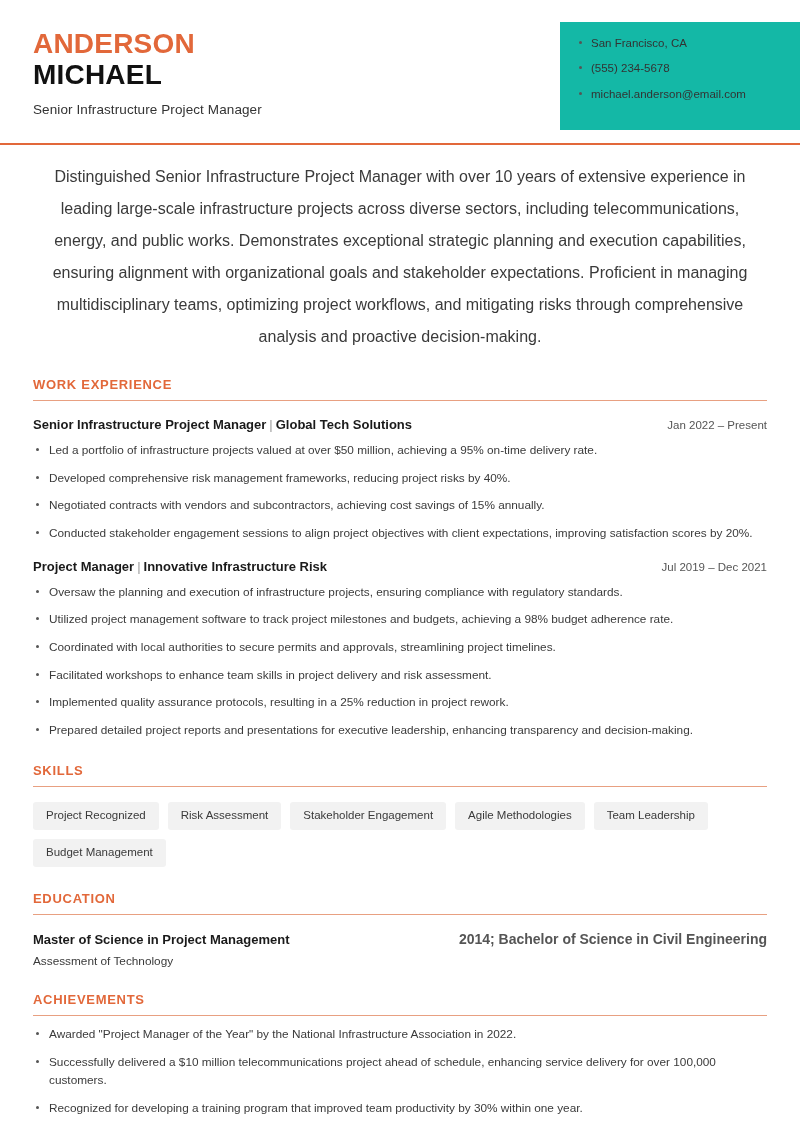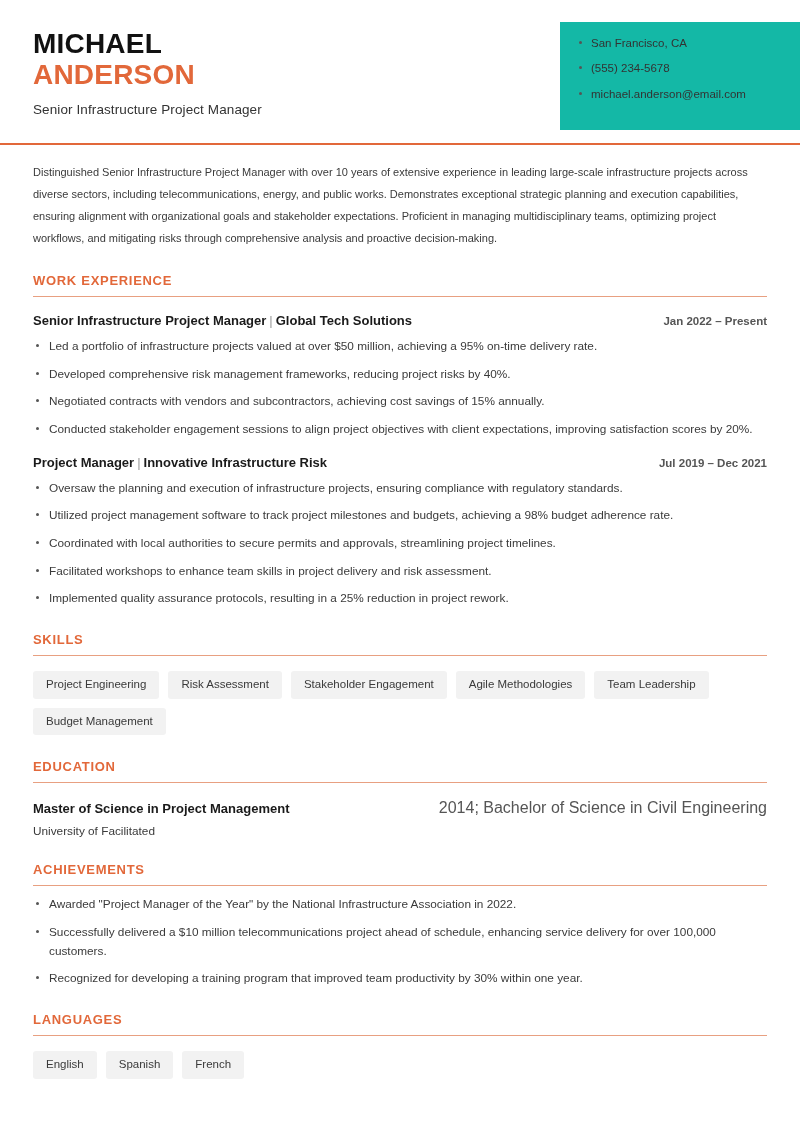--- a/index.html
+++ b/index.html
@@ -88,25 +88,25 @@
     background: #E2683A;
     margin-top: 13px;
   }
 
   
   .body {
     padding: 0 33px;
   }
 
   .summary {
-    font-size: 11px;
+    font-size: 16px;
     line-height: 2.0;
     color: #3a3a3a;
     margin-top: 16px;
-    text-align: left;
+    text-align: center;
   }
 
   .section { margin-top: 24px; }
 
   .section-title {
     color: #E2683A;
     font-size: 13px;
     font-weight: bold;
     letter-spacing: 0.7px;
     text-transform: uppercase;
@@ -136,21 +136,20 @@
   .entry-sep {
     color: #9a9a9a;
     font-weight: normal;
     padding: 0 3px;
   }
   .entry-date {
     font-size: 11.5px;
     color: #555555;
     white-space: nowrap;
     padding-left: 14px;
-    font-weight: bold;
   }
 
   ul.bullets {
     list-style: none;
     margin-top: 9px;
   }
   ul.bullets li {
     position: relative;
     font-size: 11.8px;
     line-height: 1.58;
@@ -193,42 +192,43 @@
     align-items: baseline;
     justify-content: space-between;
     margin-top: 16px;
   }
   .edu-degree {
     font-size: 13px;
     font-weight: bold;
     color: #1a1a1a;
   }
   .edu-meta {
-    font-size: 16px;
+    font-size: 14px;
     color: #555555;
     white-space: nowrap;
     padding-left: 14px;
+    font-weight: bold;
   }
   .edu-school {
     font-size: 11.8px;
     color: #3a3a3a;
     margin-top: 7px;
   }
 
   .ach-list { margin-top: 18px; }
 </style>
 </head>
 <body>
 
 <div class="page">
 
   <div class="header">
     <div class="identity">
+      <div class="name-line name-last">ANDERSON</div>
       <div class="name-line name-first">MICHAEL</div>
-      <div class="name-line name-last">ANDERSON</div>
       <div class="job-title">Senior Infrastructure Project Manager</div>
     </div>
 
     <div class="contact-box">
       <div class="contact-item">San Francisco, CA</div>
       <div class="contact-item">(555) 234-5678</div>
       <div class="contact-item">michael.anderson@email.com</div>
     </div>
   </div>
   <div class="header-rule"></div>
@@ -262,45 +262,46 @@
             <span>Project Manager</span><span class="entry-sep">|</span><span>Innovative Infrastructure Risk</span>
           </div>
           <div class="entry-date">Jul 2019 – Dec 2021</div>
         </div>
         <ul class="bullets">
           <li>Oversaw the planning and execution of infrastructure projects, ensuring compliance with regulatory standards.</li>
           <li>Utilized project management software to track project milestones and budgets, achieving a 98% budget adherence rate.</li>
           <li>Coordinated with local authorities to secure permits and approvals, streamlining project timelines.</li>
           <li>Facilitated workshops to enhance team skills in project delivery and risk assessment.</li>
           <li>Implemented quality assurance protocols, resulting in a 25% reduction in project rework.</li>
+          <li>Prepared detailed project reports and presentations for executive leadership, enhancing transparency and decision-making.</li>
         </ul>
       </div>
     </div>
 
     <div class="section">
       <div class="section-title">SKILLS</div>
       <div class="section-rule"></div>
       <div class="tags">
-        <span class="tag">Project Engineering</span>
+        <span class="tag">Project Recognized</span>
         <span class="tag">Risk Assessment</span>
         <span class="tag">Stakeholder Engagement</span>
         <span class="tag">Agile Methodologies</span>
         <span class="tag">Team Leadership</span>
         <span class="tag">Budget Management</span>
       </div>
     </div>
 
     <div class="section">
       <div class="section-title">EDUCATION</div>
       <div class="section-rule"></div>
       <div class="edu-head">
         <div class="edu-degree">Master of Science in Project Management</div>
         <div class="edu-meta">2014; Bachelor of Science in Civil Engineering</div>
       </div>
-      <div class="edu-school">University of Facilitated</div>
+      <div class="edu-school">Assessment of Technology</div>
     </div>
 
     <div class="section">
       <div class="section-title">ACHIEVEMENTS</div>
       <div class="section-rule"></div>
       <ul class="bullets ach-list">
         <li>Awarded "Project Manager of the Year" by the National Infrastructure Association in 2022.</li>
         <li>Successfully delivered a $10 million telecommunications project ahead of schedule, enhancing service delivery for over 100,000 customers.</li>
         <li>Recognized for developing a training program that improved team productivity by 30% within one year.</li>
       </ul>

